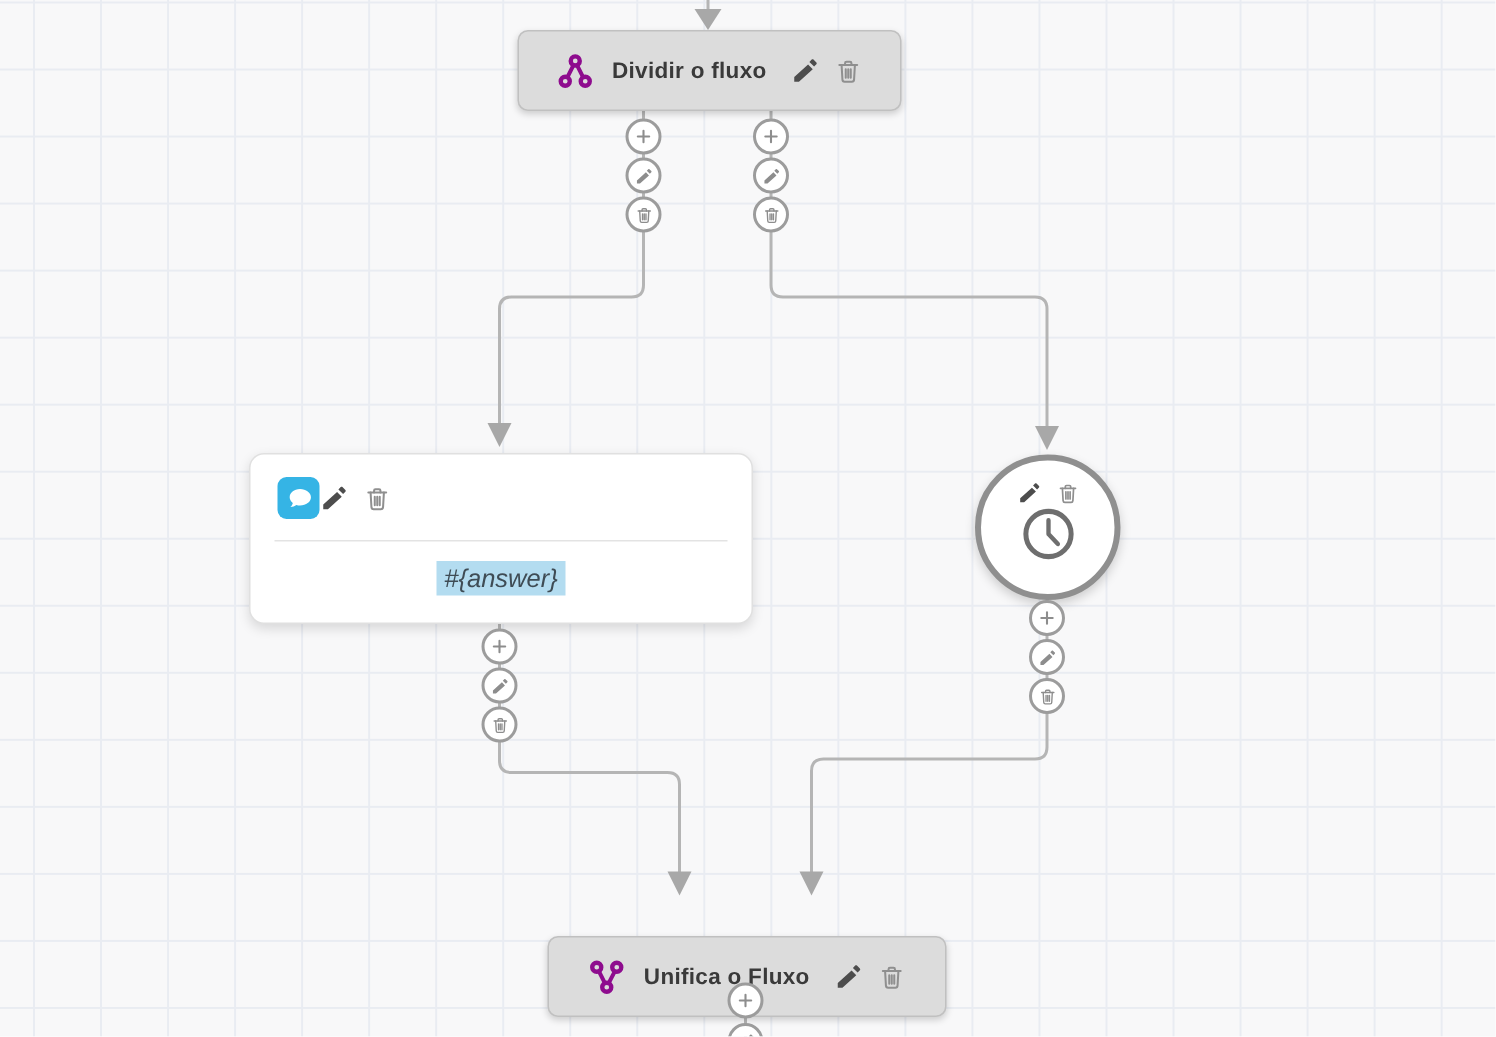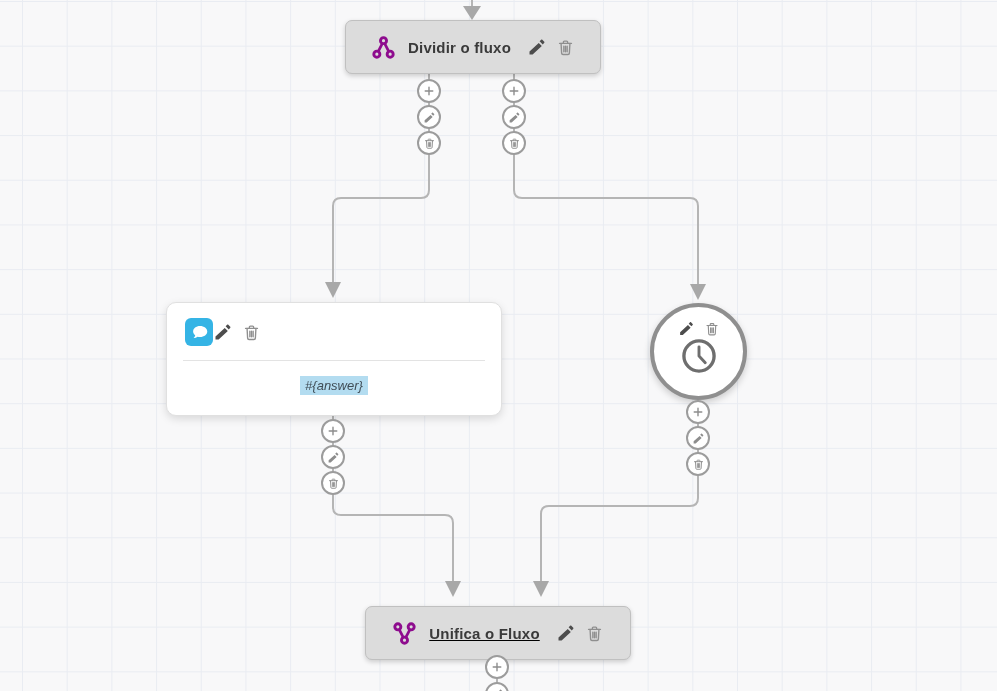--- a/index.html
+++ b/index.html
@@ -45,21 +45,21 @@
   }
   .msg-header{display:flex;align-items:center;padding:15px 16px 14px 18px;}
   .msg-app-icon{
     width:28px;height:28px;border-radius:6px;background:#35b4e5;
     display:flex;align-items:center;justify-content:center;flex:0 0 auto;
   }
   .msg-title{flex:1 1 auto;margin-left:13px;}
   .msg-divider{border-top:1px solid #e3e3e3;margin:0 16px;}
   .msg-body{text-align:center;padding:15px 0;}
   .var-chip{
-    font-style:italic;font-size:13px;color:#3f4c55;
+    font-style:italic;font-size:17px;color:#3f4c55;
     background:#b3dcf0;padding:2px 5px;
   }
 
   .clock-node{
     position:absolute;
     width:97px;height:97px;border-radius:50%;
     background:#fff;border:4px solid #8f8f8f;
     box-shadow:0 3px 7px rgba(0,0,0,.18);
     box-sizing:border-box;
     display:flex;flex-direction:column;align-items:center;
@@ -201,21 +201,21 @@
         <svg width="16" height="16" viewBox="0 0 24 24" stroke="#8f8f8f">
             <use href="#i-trash"></use>
           </svg>
       </button>
     </div>
     <svg width="38" height="38" viewBox="0 0 34 34" stroke="#6e6e6e">
         <use href="#i-clock"></use>
       </svg>
   </div>
 
-  <div class="gray-node" style="left:365px;top:606px;width:266px;height:54px;text-decoration:underline;">
+  <div class="gray-node" style="left:365px;top:624px;width:266px;height:54px;">
     <span class="node-icon">
       <svg width="25" height="25" viewBox="0 0 24 24">
           <use href="#i-merge"></use>
         </svg>
     </span>
     <span class="hspace-sm"></span>
     <span class="node-title">Unifica o Fluxo</span>
     <span class="hspace-md"></span>
     <button class="act-btn">
       <svg width="20" height="20" viewBox="0 0 24 24" fill="#4d4d4d">

